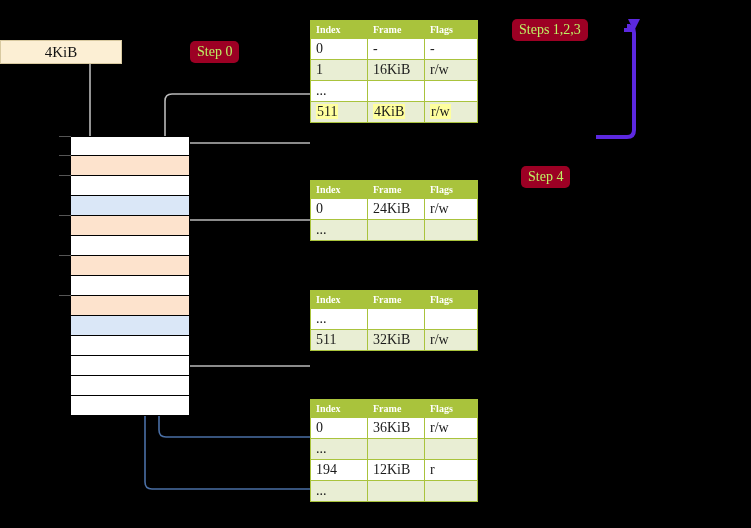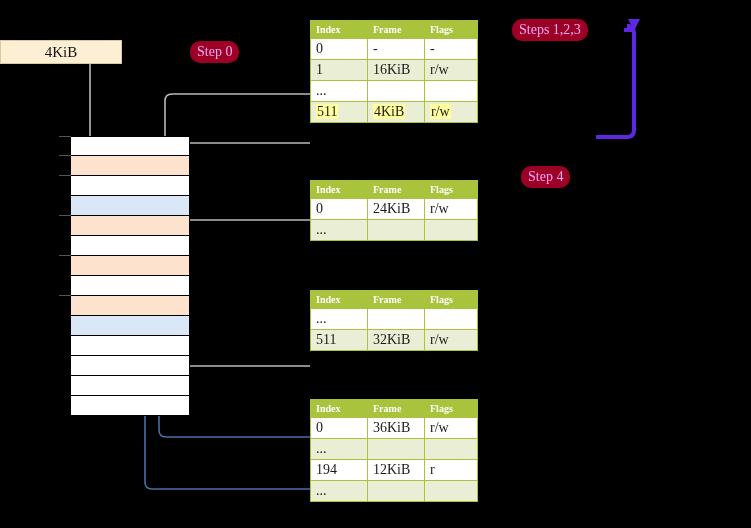--- a/index.html
+++ b/index.html
@@ -10,22 +10,22 @@
   
   .srcbox{
     position:absolute;left:0px;top:40px;width:120px;height:22px;
     background:#fcefd4;border:1px solid #d8c9a0;
     color:#111;font-size:15px;line-height:22px;text-align:center;
     font-family:"Liberation Serif",serif;
   }
 
   
   .steplabel{
-    position:absolute;color:#f0abfc;font-size:14px;line-height:17px;
-    padding:2px 7px 3px 7px;border-radius:10px;white-space:nowrap;
+    position:absolute;color:#bef264;font-size:14px;line-height:17px;
+    padding:2px 7px 3px 7px;border-radius:5px;white-space:nowrap;
     font-family:"Liberation Serif",serif;
     text-align:center;
   }
   .lbl-red{background:#9c0024;}
   .lbl-blue{background:#5c28e0;}
 
   
   .memcol{position:absolute;left:70px;top:136px;width:120px;height:280px;}
   .memrow{position:relative;height:20px;box-sizing:border-box;
           border-left:1px solid #000;border-right:1px solid #000;

